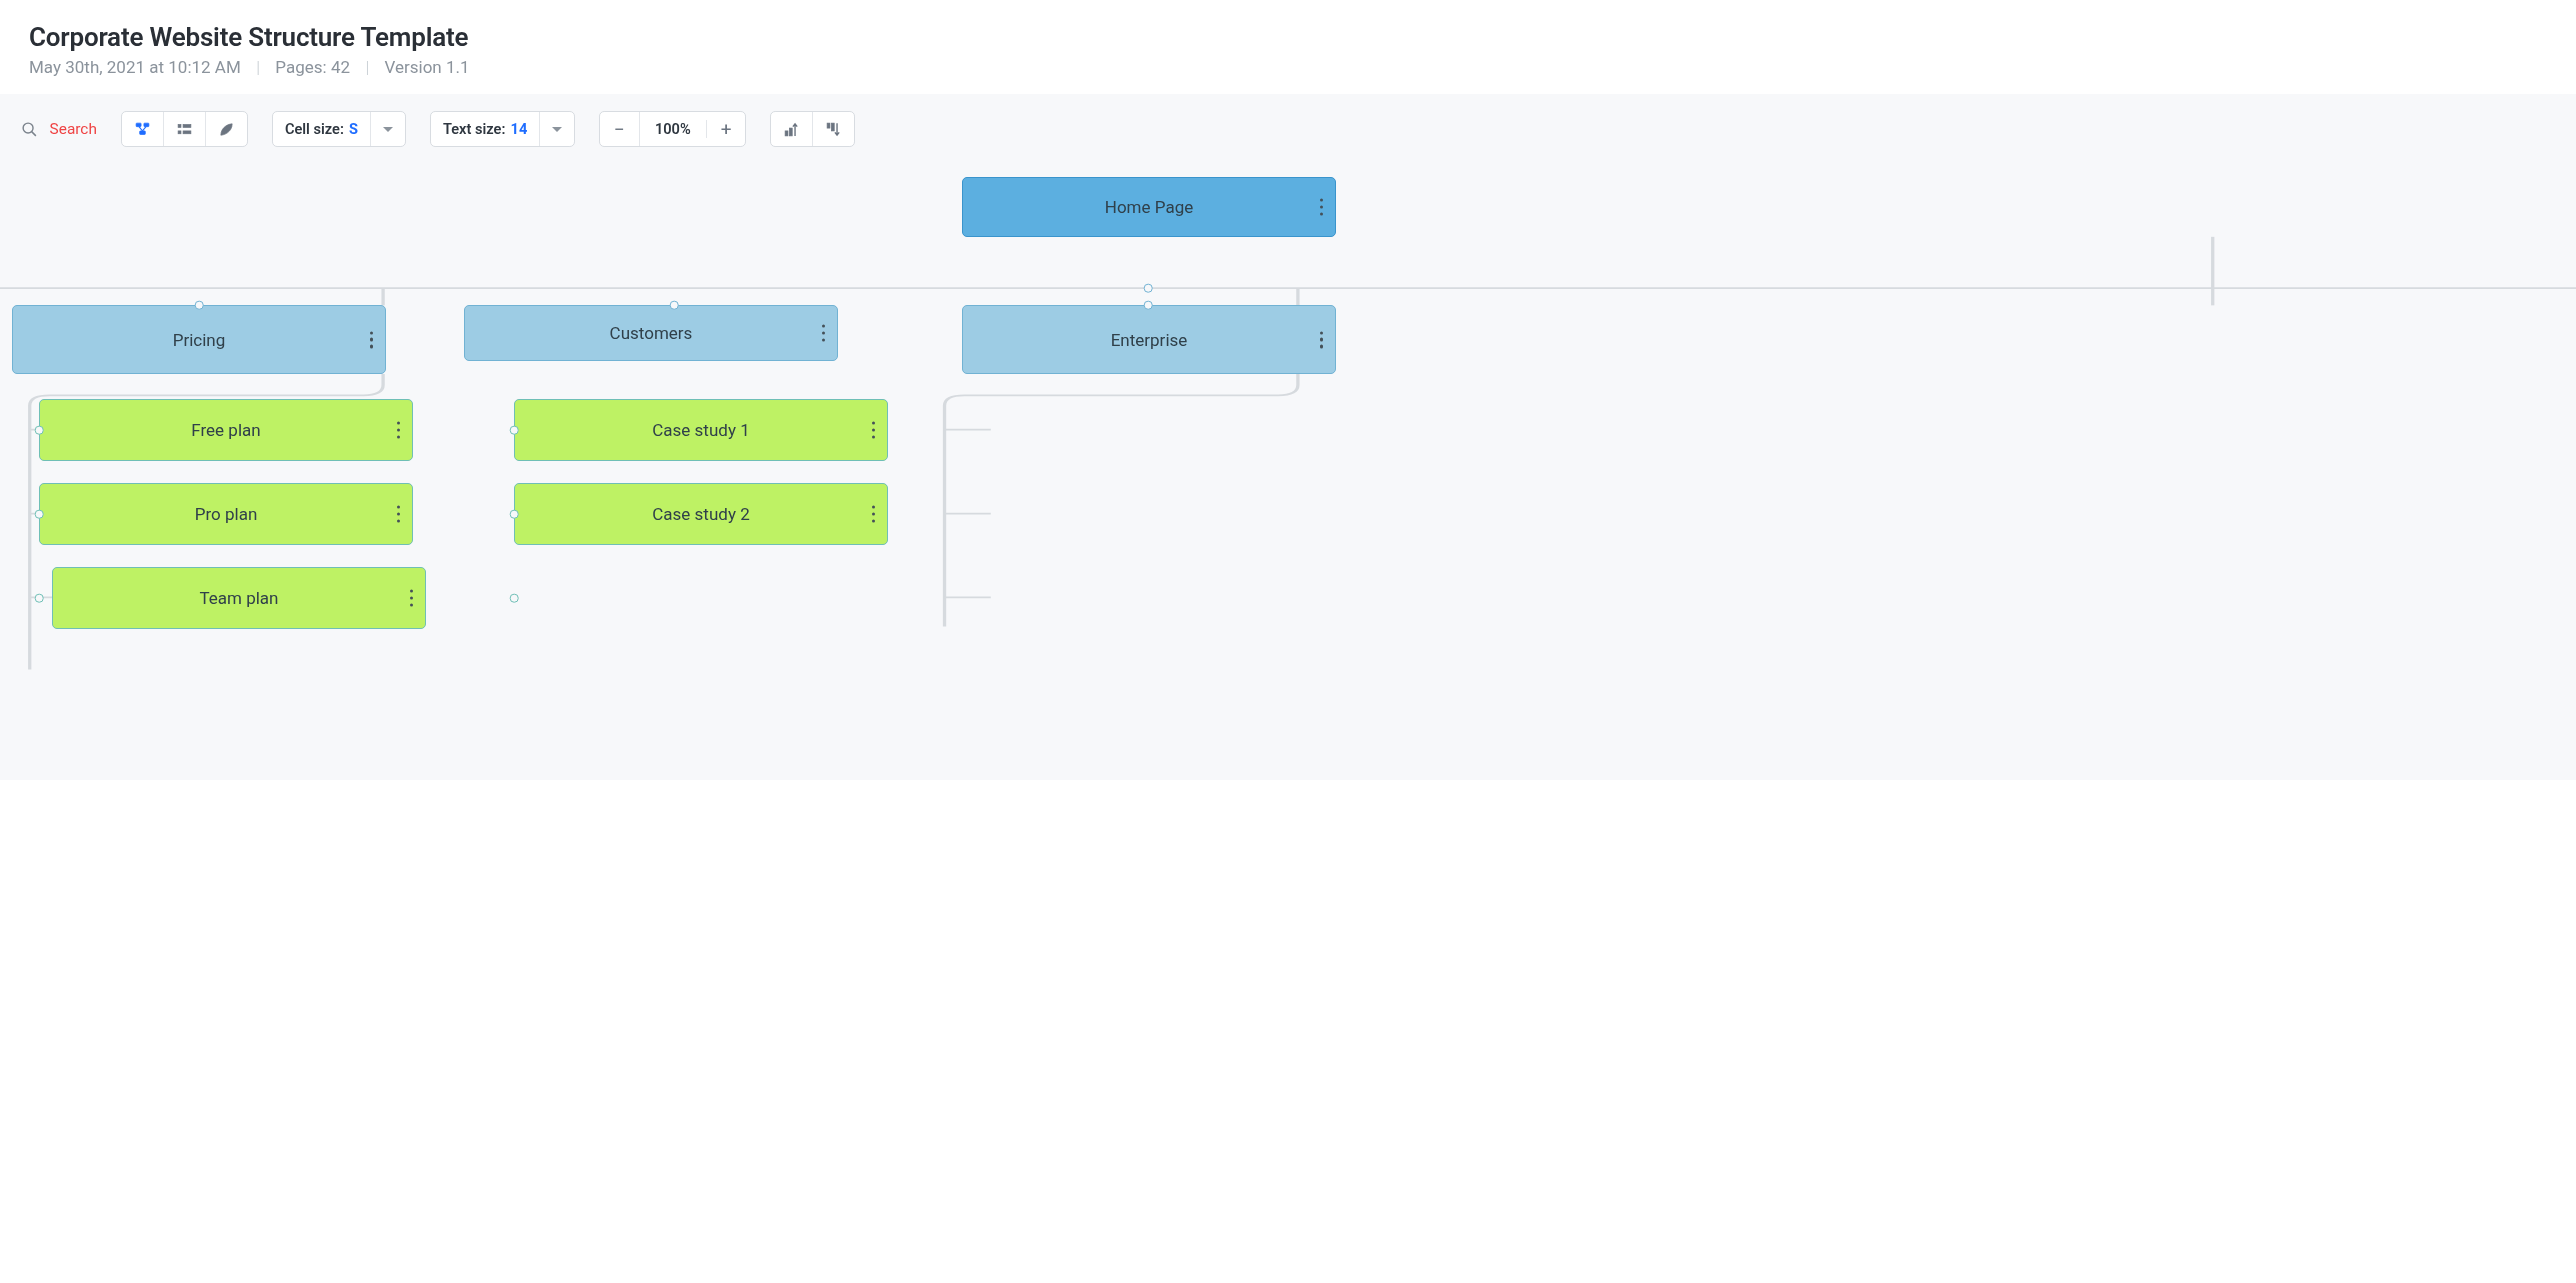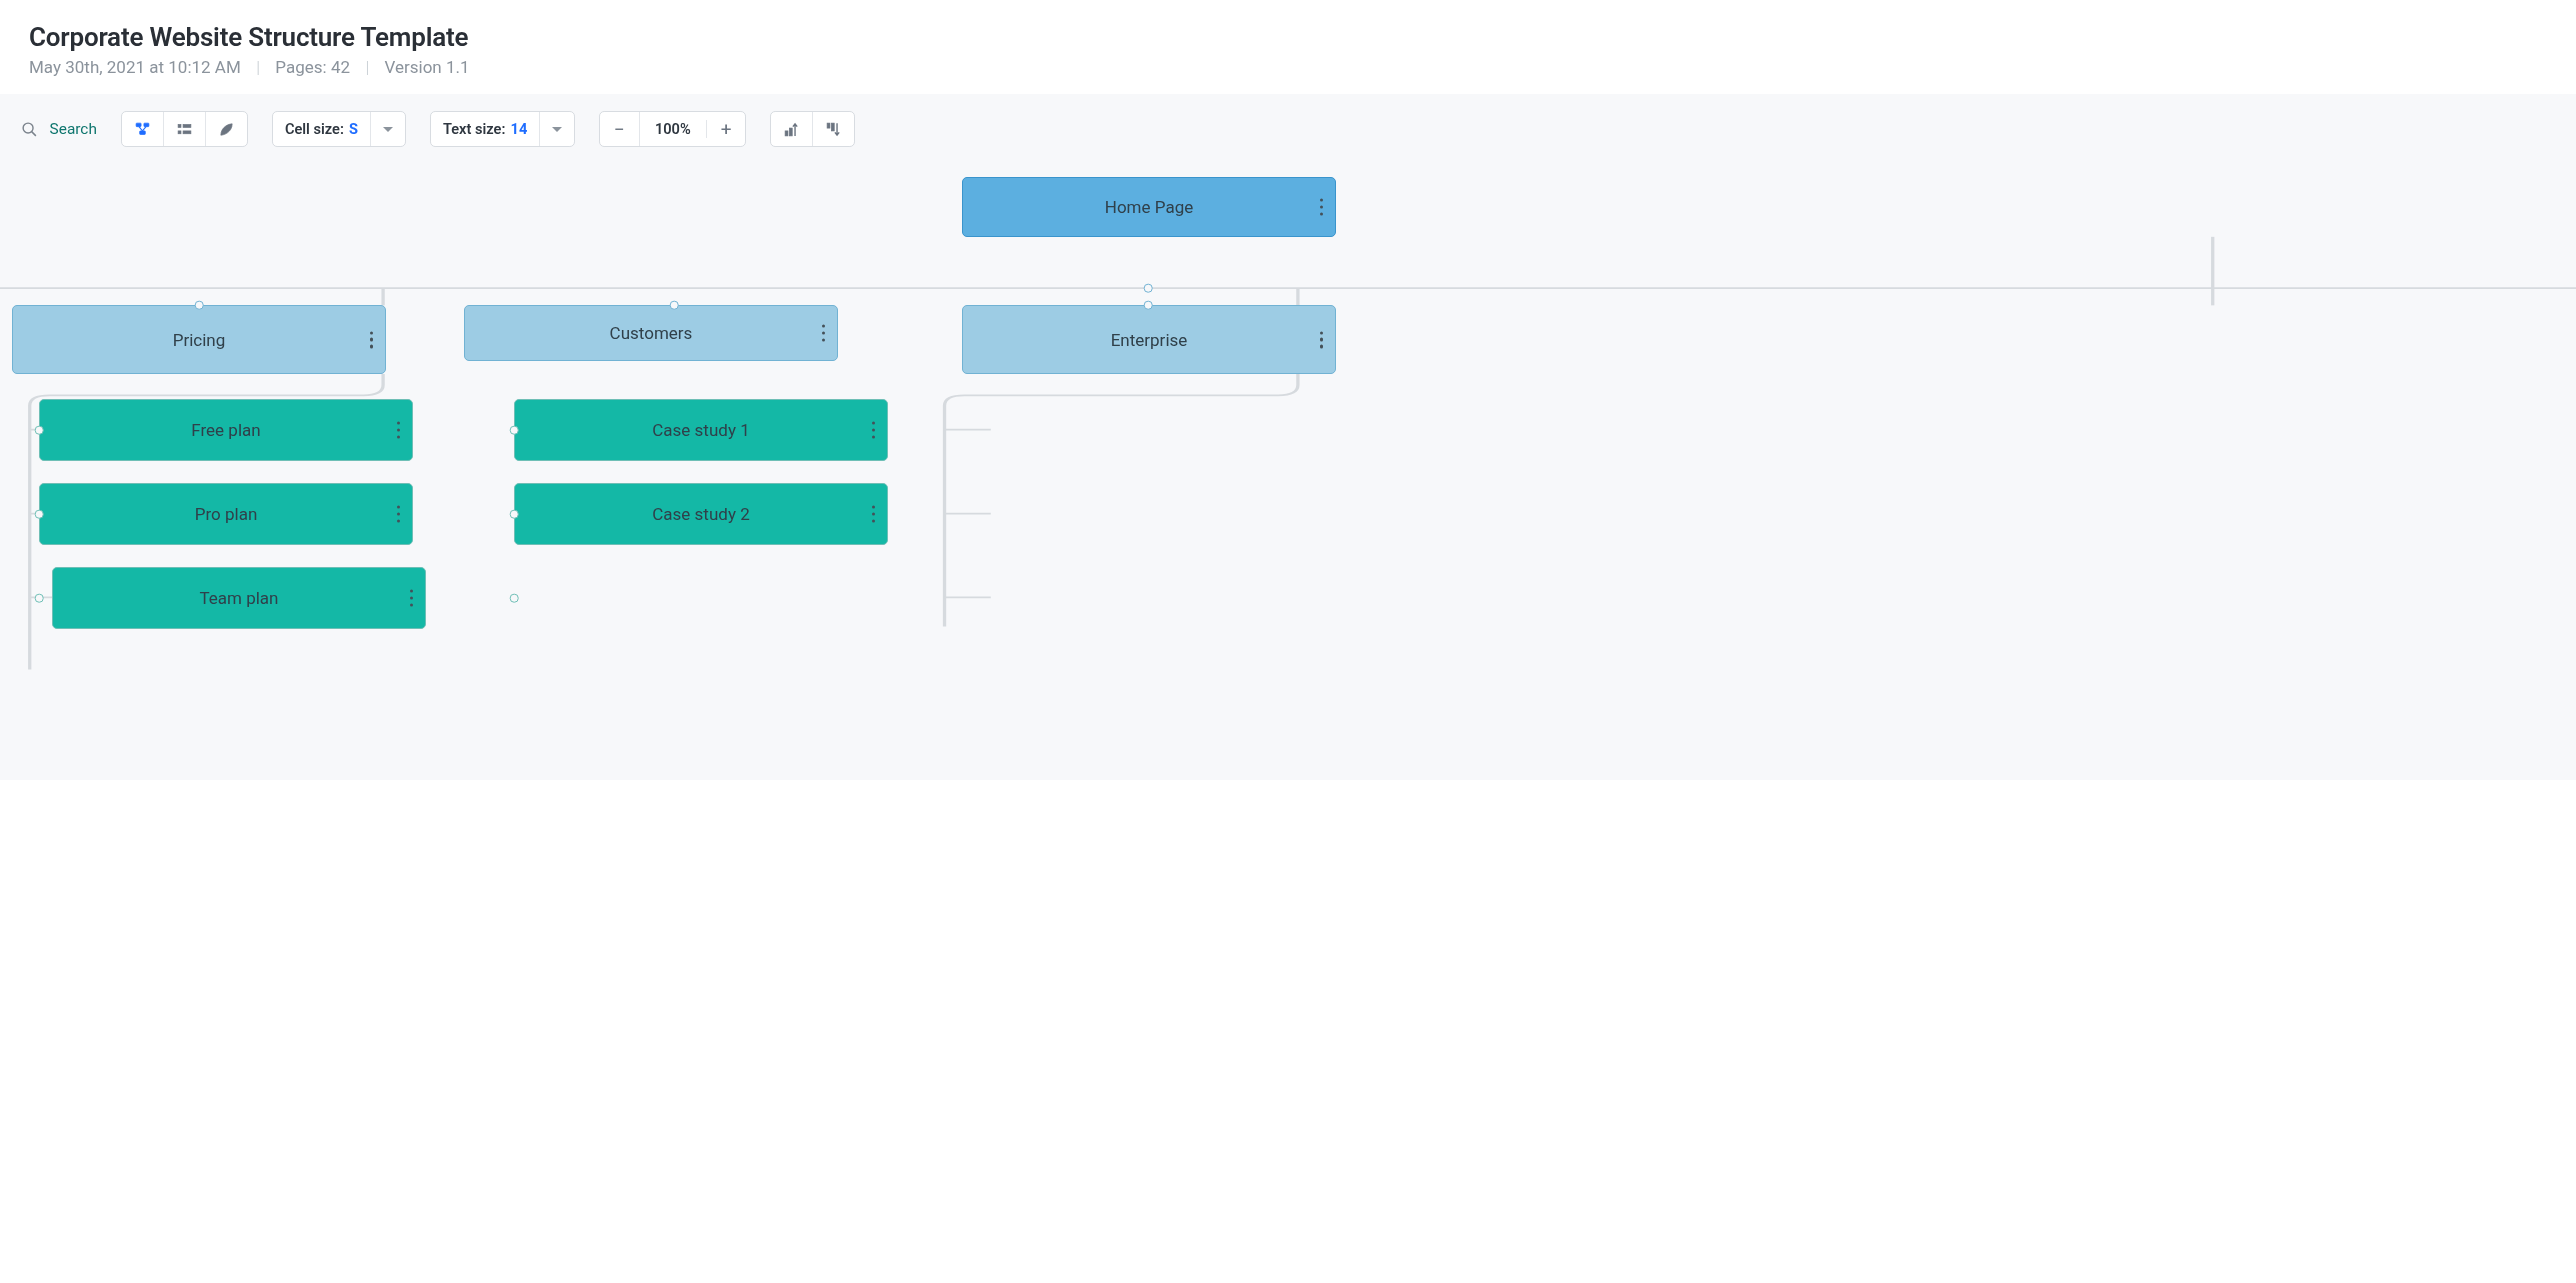--- a/index.html
+++ b/index.html
@@ -43,21 +43,21 @@
   .toolbar {
     display: flex;
     align-items: center;
     gap: 24px;
     padding: 0 20.6px 17px 20.6px;
   }
   .search {
     display: flex;
     align-items: center;
     gap: 12px;
-    color: #0f766e;
+    color: #ef4444;
     font-size: 15.4px;
     cursor: pointer;
   }
   .search svg { width: 17px; height: 17px; stroke: #7b838c; }
 
   .btn-group {
     display: flex;
     background: #fff;
     border: 0.9px solid #d8dce1;
     border-radius: 5.1px;
@@ -174,21 +174,21 @@
   }
   .node-root {
     background: #5cafe0;
     border: 1.7px solid #3a94cc;
   }
   .node-main {
     background: #9dcce4;
     border: 1.7px solid #71b2d3;
   }
   .node-sub {
-    background: #14b8a6;
+    background: #bef264;
     border: 1.7px solid #6fbfb6;
   }
 
   .conn-dot {
     position: absolute;
     width: 8.6px; height: 8.6px;
     border: 1.7px solid #71b2d3;
     background: #f7f8fa;
     border-radius: 50%;
     transform: translate(-50%, -50%);

